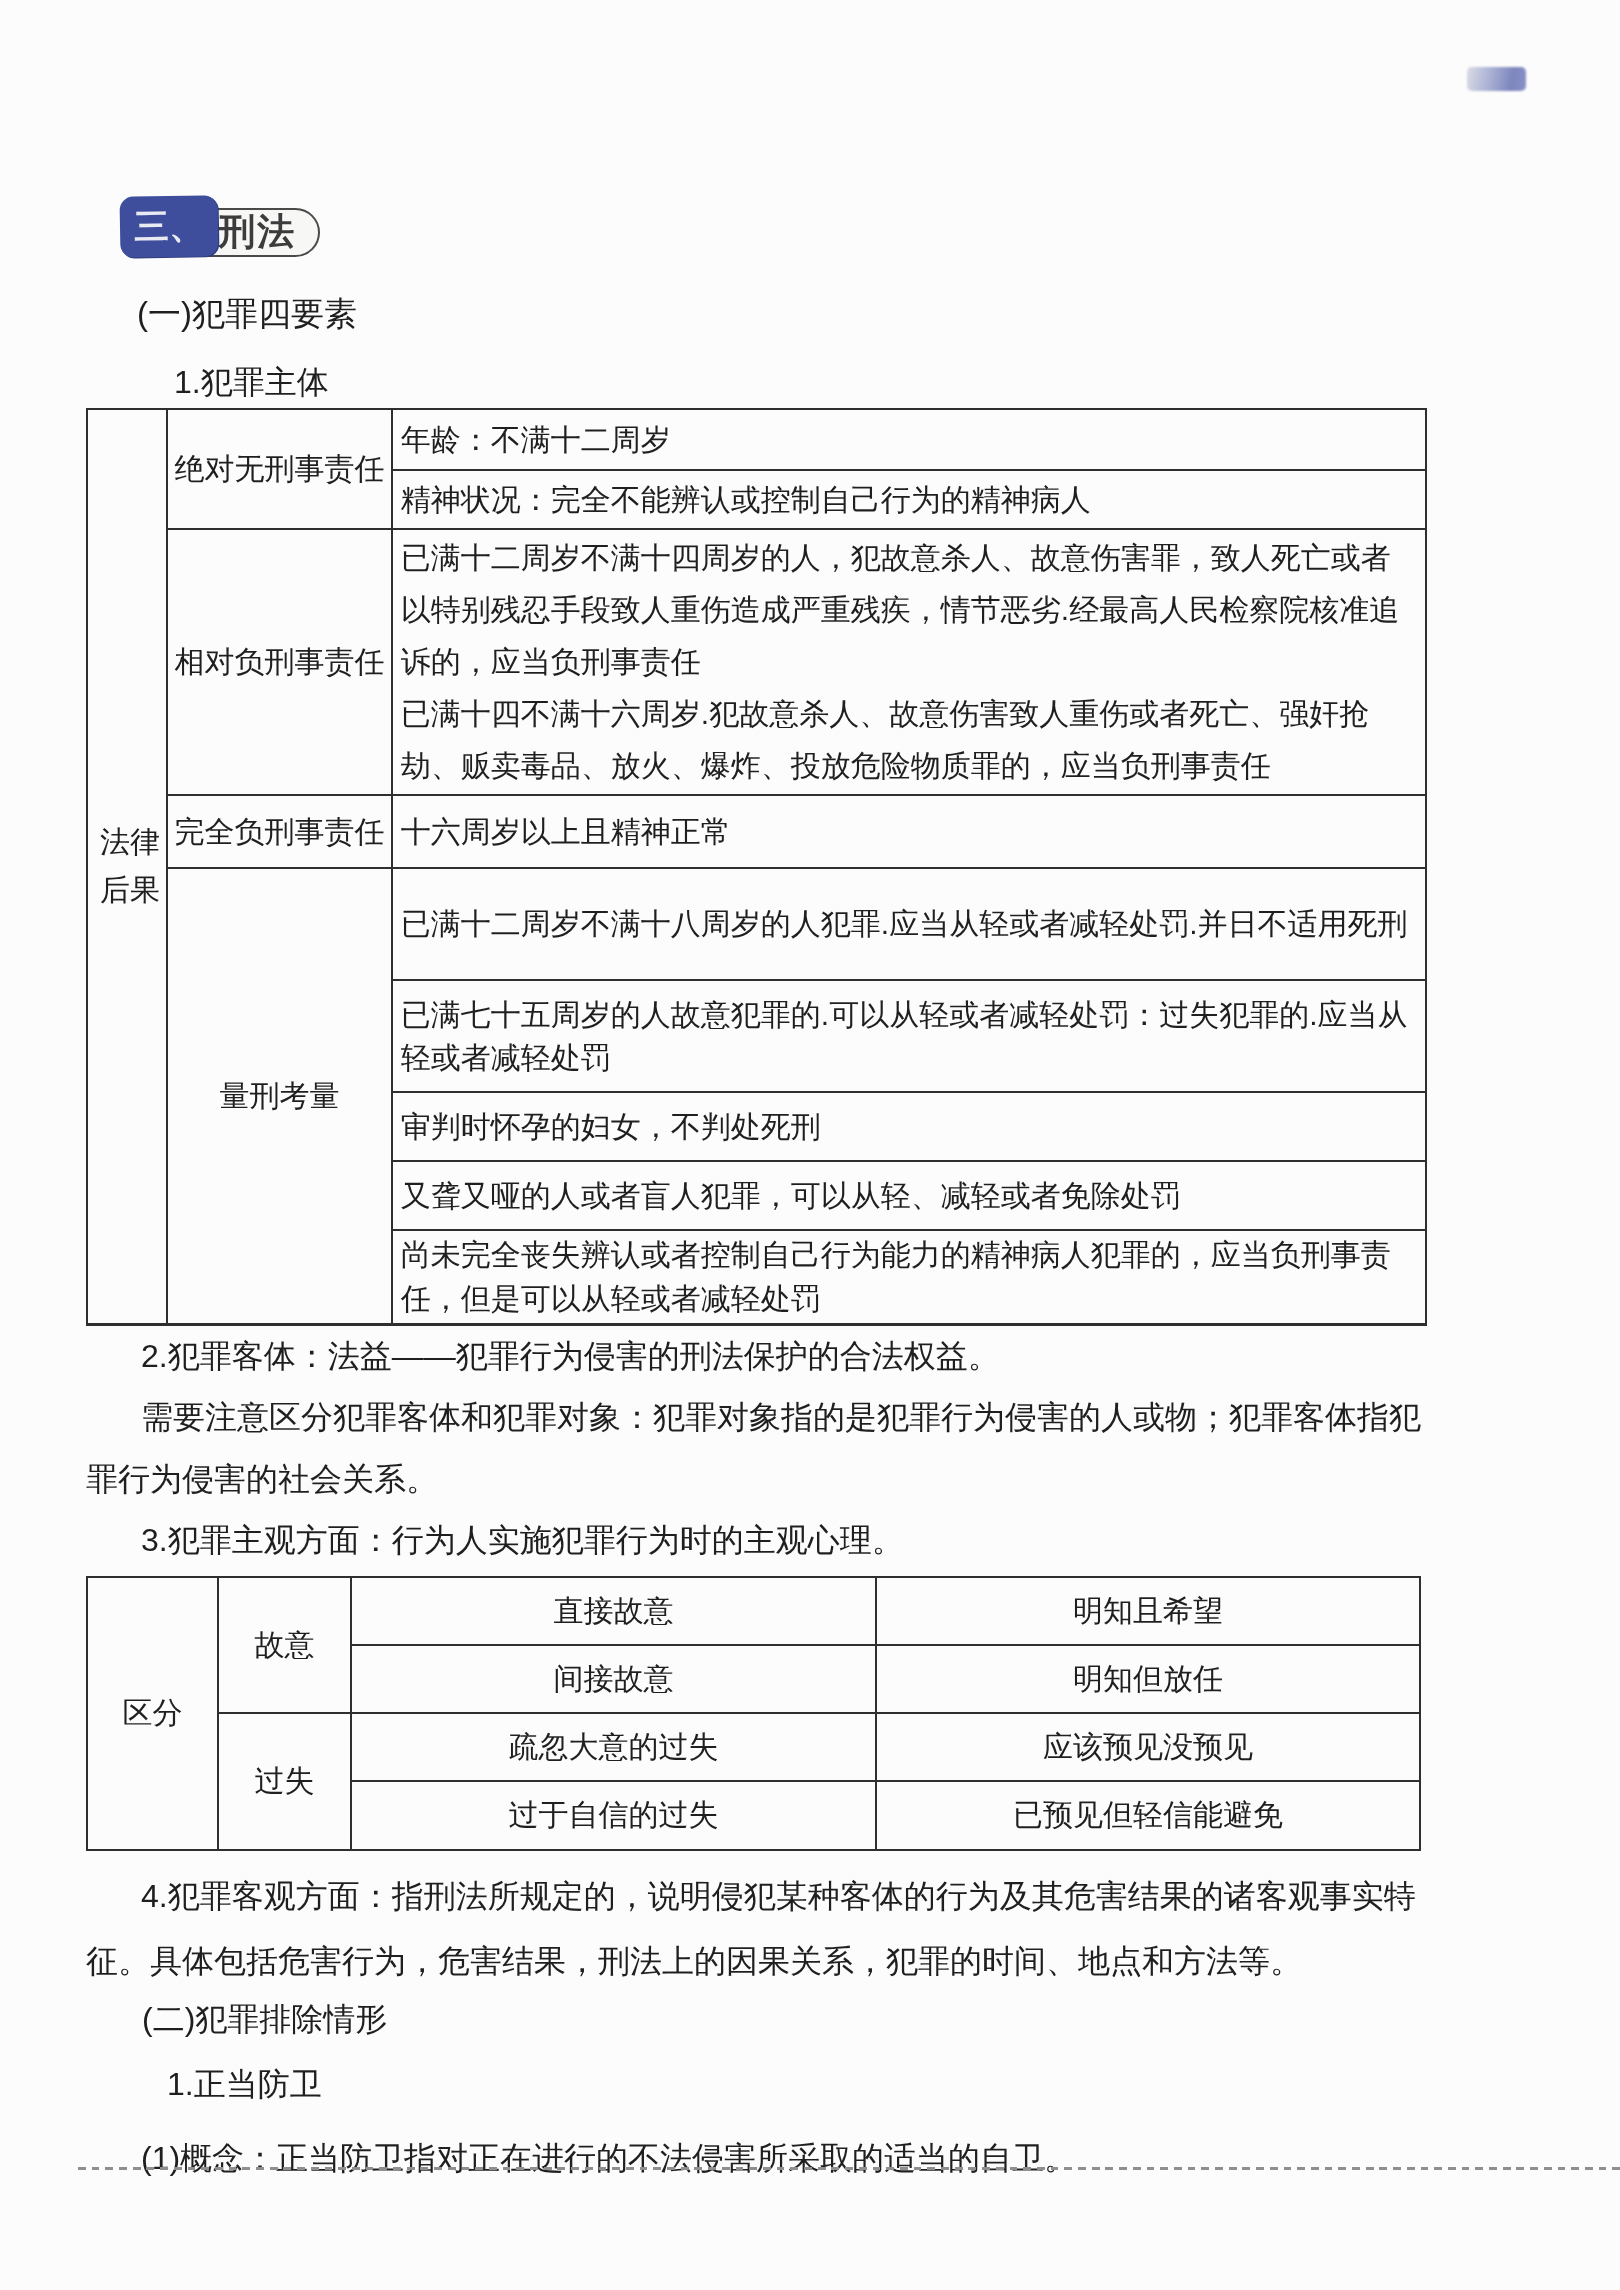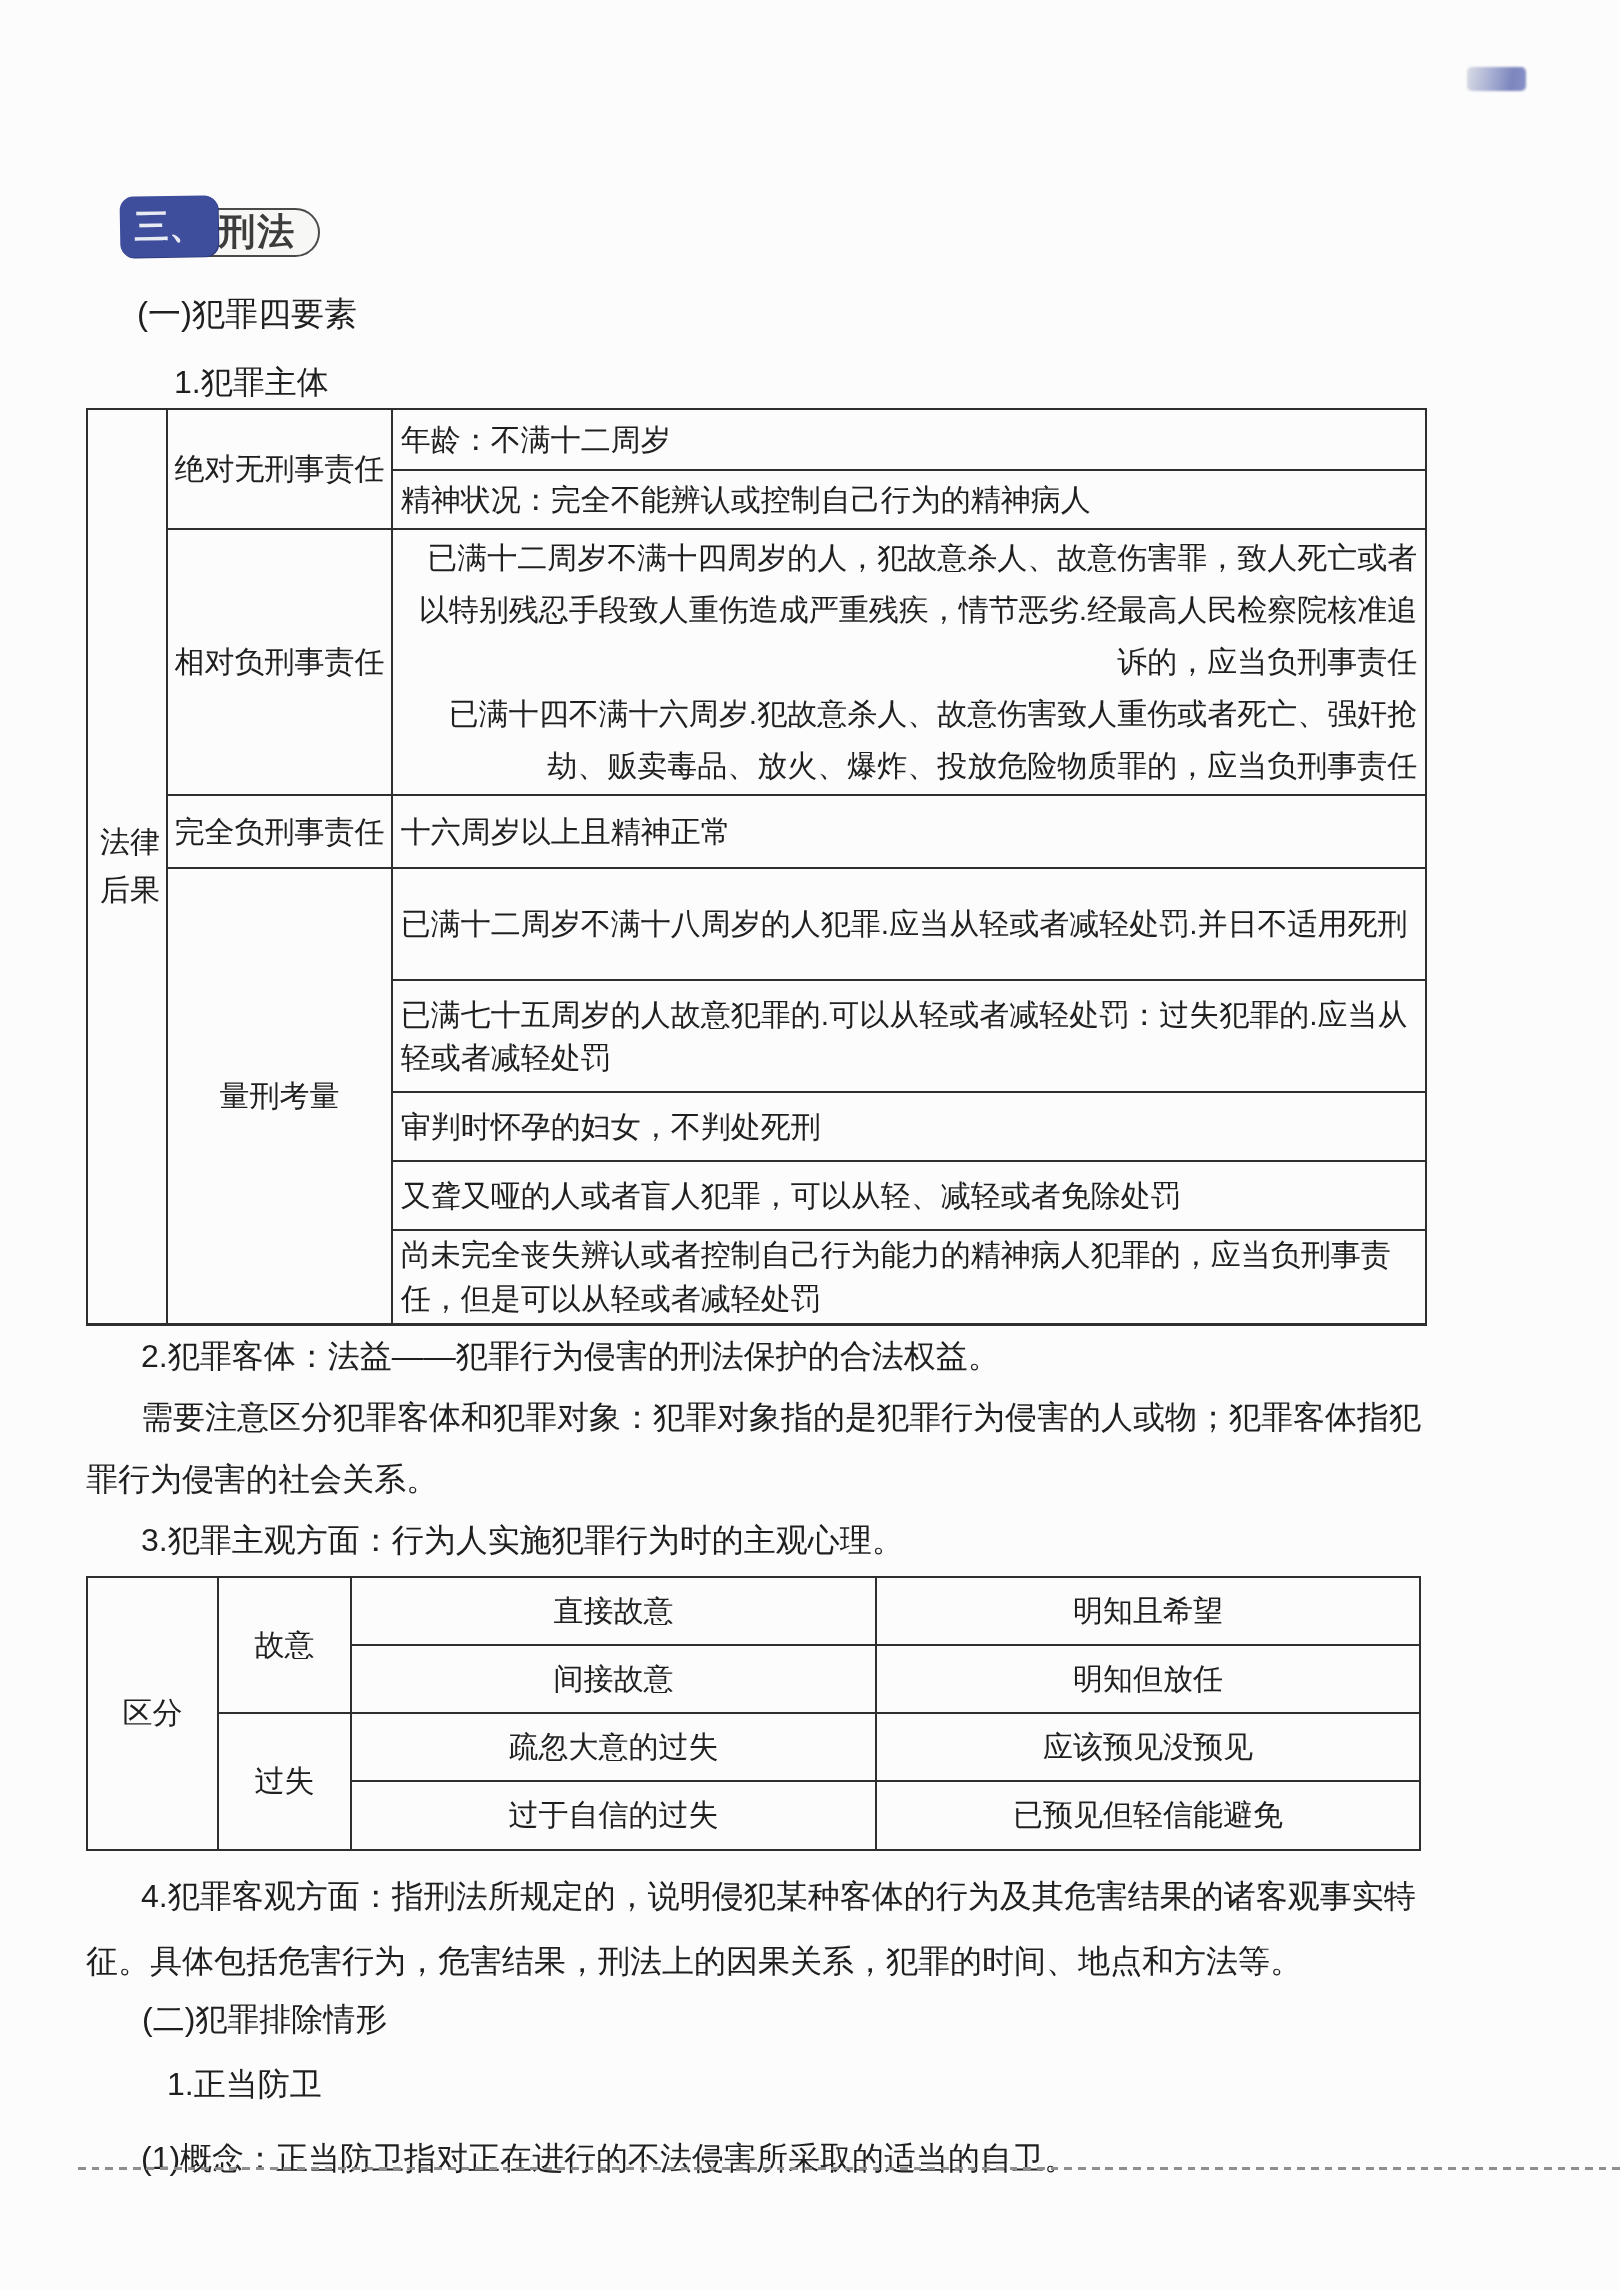--- a/index.html
+++ b/index.html
@@ -42,21 +42,21 @@
   .h1{position:absolute;left:137px;top:292px;font-size:33px;}
   .h2{position:absolute;left:174px;top:361px;font-size:32px;text-align:center;}
 
   table{border-collapse:collapse;table-layout:fixed;}
   td{border:2px solid #2f2f2f;vertical-align:middle;box-sizing:border-box;}
 
   .t1{position:absolute;left:86px;top:408px;width:1341px;font-size:30px;border-bottom:3.9px solid #2f2f2f;}
   .t1 td{padding:2px 7.8px;line-height:1.45;}
   .t1 .lbl{text-align:center;padding:2px 3.9px;}
   .t1 .vlbl{text-align:right;line-height:1.6;padding:0 5.9px;word-break:break-all;}
-  .cellp{line-height:52px;text-align:right;}
+  .cellp{line-height:52px;}
 
   .t2{position:absolute;left:86px;top:1576px;width:1335px;font-size:30px;}
   .t2 td{text-align:center;padding:2px 5.9px;}
 
   .para{position:absolute;left:86px;width:1353px;font-size:32px;line-height:62px;}
   .indent{text-indent:55px;}
 
   .p-part2{position:absolute;left:142px;top:1998px;font-size:32px;}
   .p-sub1{position:absolute;left:167px;top:2063px;font-size:32px;}
 

